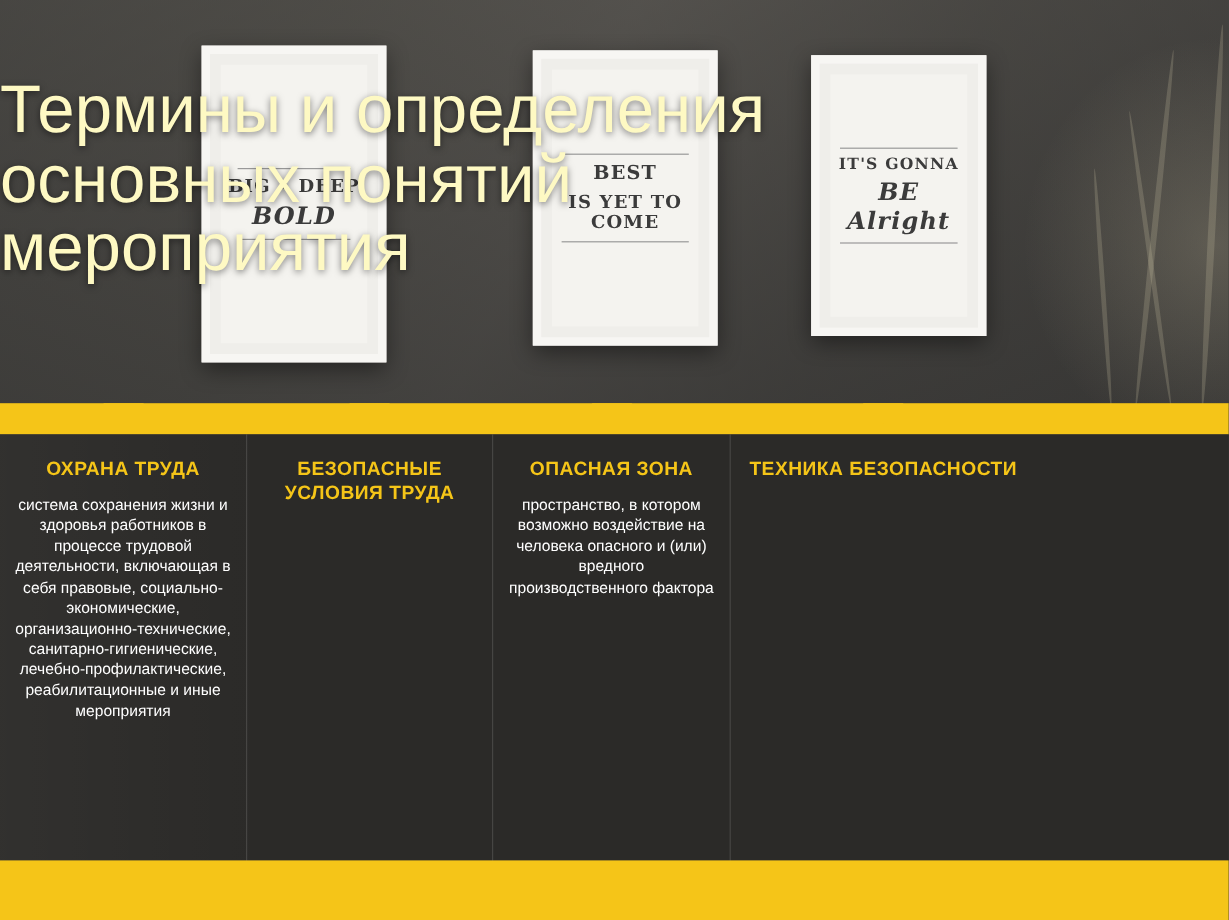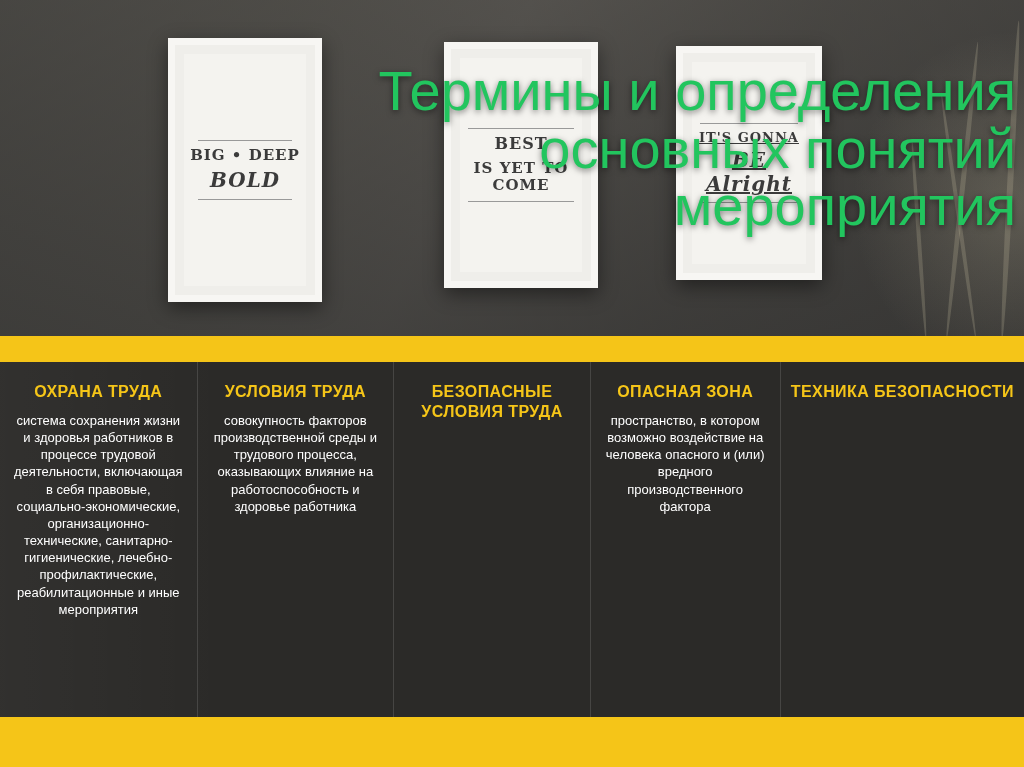--- a/index.html
+++ b/index.html
@@ -32,36 +32,36 @@
   .frame .art{
     font-family:"DejaVu Serif", serif;
     color:#3b3b3b;text-align:center;line-height:1.18;
     font-weight:bold;letter-spacing:1px;
   }
   .f1{left:168px;top:38px;width:140px;height:250px;}
   .f2{left:444px;top:42px;width:140px;height:232px;}
   .f3{left:676px;top:46px;width:132px;height:220px;}
   .f1 .art{font-size:15px;}
   .f2 .art{font-size:15px;}
-  .f3 .art{font-size:13px;text-decoration:underline;}
+  .f3 .art{font-size:13px;}
   .art .big{font-size:16px;display:block;margin:6px 0;}
   .art .script{
     font-family:"DejaVu Serif", serif;font-style:italic;font-size:20px;display:block;margin:4px 0;
   }
   .art .rule{height:1px;background:#999;margin:6px 8px;}
   .grass{
     position:absolute;right:0;top:0;width:200px;height:340px;
     background:
       radial-gradient(ellipse at 95% 60%, rgba(200,190,160,.25) 0%, rgba(0,0,0,0) 60%);
   }
   .blade{position:absolute;background:rgba(210,200,170,.22);transform-origin:bottom center;border-radius:50%;}
   
   .title{
     position:absolute;left:0;top:62px;width:1016px;
-    text-align:right;color:#22c55e;
+    text-align:left;color:#fef9c3;
     font-size:56px;line-height:1.03;font-weight:normal;
     text-shadow:0 2px 6px rgba(0,0,0,.5);
     letter-spacing:0px;
   }
   .title div{white-space:nowrap;}
   
   .yellow-bar{
     position:absolute;left:0;top:336px;width:1024px;height:26px;background:#f5c518;
   }
   
@@ -155,25 +155,20 @@
   <div class="bottom-bar"></div>
 
   <div class="cols">
 
     <div class="col c1">
       <div class="arrow"></div>
       <h3>ОХРАНА ТРУДА</h3>
       <p>система сохранения жизни и здоровья работников в процессе трудовой деятельности, включающая в себя правовые, социально-экономические, организационно-технические, санитарно-гигиенические, лечебно-профилактические, реабилитационные и иные мероприятия</p>
     </div>
 
-    <div class="col c2">
-      <div class="arrow"></div>
-      <h3>УСЛОВИЯ ТРУДА</h3>
-      <p>совокупность факторов производственной среды и трудового процесса, оказывающих влияние на работоспособность и здоровье работника</p>
-    </div>
 
     <div class="col c3">
       <div class="arrow"></div>
       <h3>БЕЗОПАСНЫЕ УСЛОВИЯ ТРУДА</h3>
     </div>
 
     <div class="col c4">
       <div class="arrow"></div>
       <h3>ОПАСНАЯ ЗОНА</h3>
       <p>пространство, в котором возможно воздействие на человека опасного и (или) вредного производственного фактора</p>

